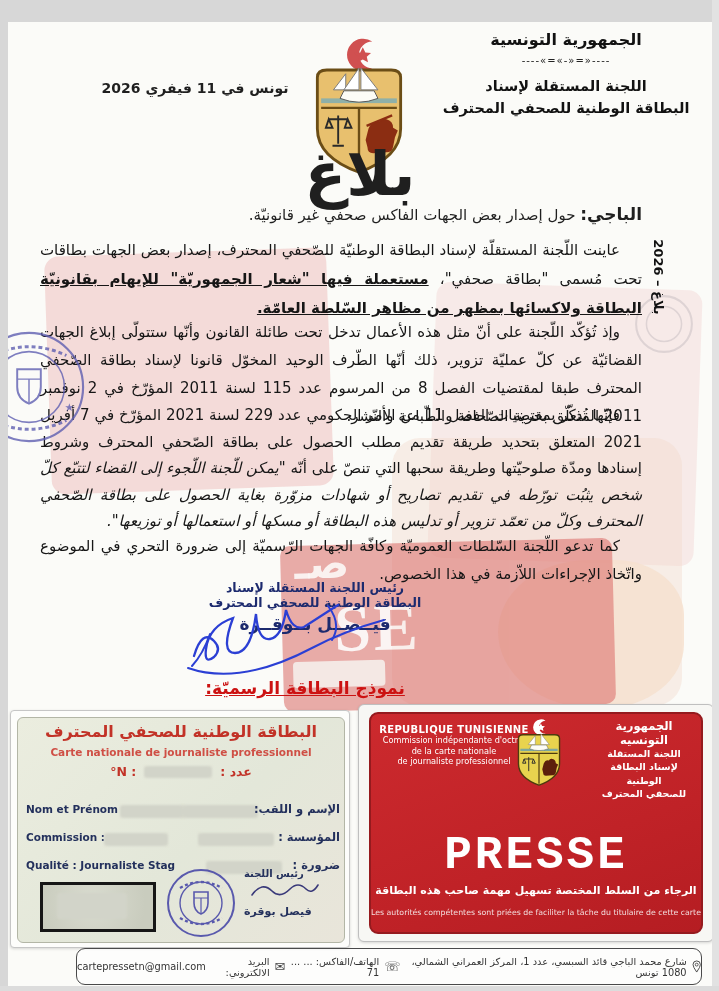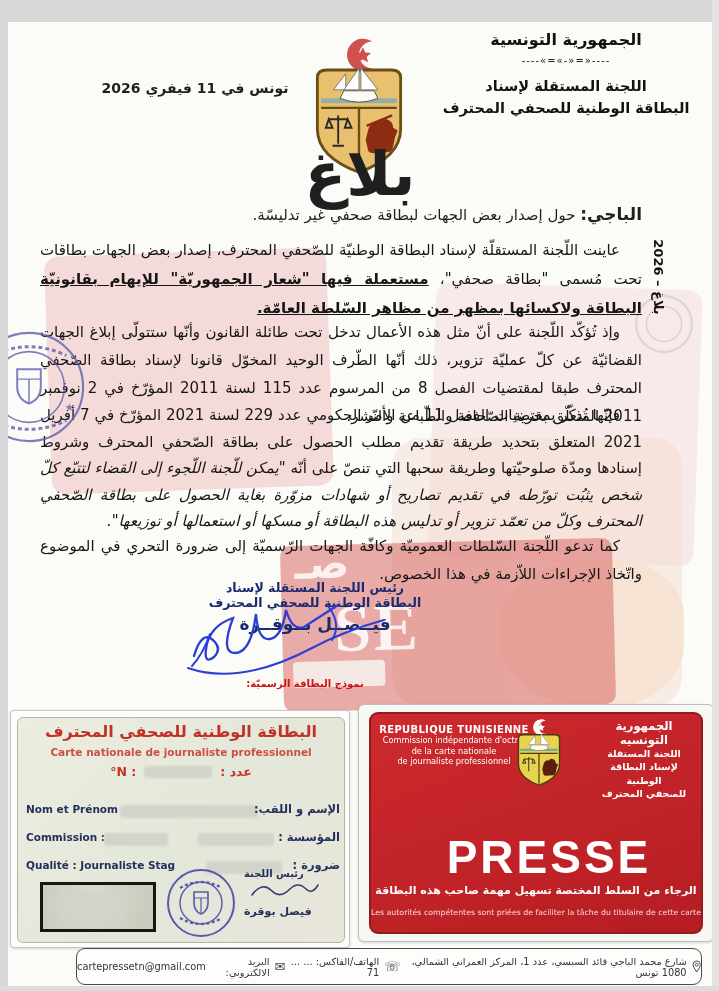--- a/index.html
+++ b/index.html
@@ -54,21 +54,21 @@
   .doc-stamp { left:-30px; top:328px; width:118px; height:118px; opacity:.78; }
   .faint-stamp { left:633px; top:293px; width:62px; height:62px; opacity:.15; }
 
   
   .sig-block { left:198px; top:580px; width:234px; text-align:center; direction:rtl; color:#1c2a6e; }
   .sig-l1 { font-size:12.5px; font-weight:bold; }
   .sig-l2 { font-size:12.5px; font-weight:bold; }
   .sig-name { font-size:17px; font-weight:bold; margin-top:4px; }
   .sig-ink { left:178px; top:592px; width:215px; height:90px; z-index:5; }
 
-  .card-model-heading { left:205px; top:678px; width:200px; text-align:center; direction:rtl; font-size:10px; font-weight:bold; color:#cc1212; }
+  .card-model-heading { left:205px; top:678px; width:200px; text-align:center; direction:rtl; font-size:17px; font-weight:bold; color:#cc1212; text-decoration:underline; }
 
   
   .wcard-frame { left:10px; top:710px; width:340px; height:238px; background:#fdfdfb; border:1px solid #c6c6c6; border-radius:4px; box-shadow:0 1px 3px rgba(0,0,0,.15); }
   .wcard { left:16px; top:716px; width:328px; height:226px; background:linear-gradient(135deg,#ebeddf 0%,#e3e7d9 55%,#e9e5da 100%); border:1px solid #b3b6a6; border-radius:6px; overflow:hidden; }
   .wcard-title-ar { left:0; top:4px; width:100%; text-align:center; font-size:16px; font-weight:bold; color:#c23227; direction:rtl; letter-spacing:.5px; }
   .wcard-title-fr { left:0; top:28px; width:100%; text-align:center; font-size:10.5px; font-weight:bold; color:#cf4f45; }
   .wcard-num { left:0; top:46px; width:100%; display:flex; direction:rtl; justify-content:center; align-items:center; gap:8px; color:#c23227; font-size:12.5px; font-weight:bold; }
   .blur-box { background:#d2d4c9; border-radius:3px; filter:blur(1.3px); }
   .wrow { left:0; width:100%; height:18px; }
   .wrow-fr { position:absolute; left:8px; top:1px; font-size:10.5px; font-weight:bold; color:#23305c; }
@@ -84,21 +84,21 @@
   .rcard-frame { left:358px; top:704px; width:356px; height:238px; background:#f7f7f4; border:1px solid #bfbfbf; border-radius:6px; box-shadow:0 1px 3px rgba(0,0,0,.15); }
   .rcard { left:10px; top:7px; width:334px; height:222px; background:linear-gradient(160deg,#cc2a2e 0%,#c02227 60%,#b51d22 100%); border:2px solid #951a1e; border-radius:9px; color:#fff; overflow:hidden; }
   .rcard-fr { left:4px; top:10px; width:158px; text-align:center; }
   .rcard-fr-1 { font-size:10px; font-weight:bold; letter-spacing:.3px; }
   .rcard-fr-s { font-size:8.2px; line-height:1.3; }
   .rcard-ar { right:4px; top:5px; width:106px; text-align:center; direction:rtl; }
   .rcard-ar-1 { font-size:11.5px; font-weight:bold; }
   .rcard-ar-s { font-size:9.5px; font-weight:bold; line-height:1.4; }
   .rcard-emblem { left:139px; top:3px; width:58px; height:70px; }
   .rcard-big-ar { left:0; top:64px; width:100%; text-align:center; font-size:42px; font-weight:bold; direction:rtl; }
-  .rcard-big-fr { left:0; top:116px; width:100%; text-align:center; font-family:Liberation Sans, sans-serif; font-size:46px; font-weight:bold; letter-spacing:3px;margin-left:13px; }
+  .rcard-big-fr { left:0; top:116px; width:100%; text-align:center; font-family:Liberation Mono, monospace; font-size:46px; font-weight:bold; letter-spacing:3px; }
   .rcard-note-ar { left:0; top:170px; width:100%; text-align:center; font-size:11px; font-weight:bold; direction:rtl; }
   .rcard-note-fr { left:0; top:194px; width:100%; text-align:center; font-size:7.8px; color:#f3dede; }
 
   
   .footer-box { left:76px; top:948px; width:626px; height:37px; border:1px solid #4a4a4a; border-radius:9px; background:rgba(255,255,255,.6); display:flex; direction:rtl; align-items:center; justify-content:center; gap:5px; font-size:9.8px; color:#333; }
   .footer-box .ic { font-size:13px; color:#444; line-height:1; }
   .pin-svg { width:11px; height:15px; }
 </style>
 </head>
 <body>
@@ -145,21 +145,21 @@
 
 <div class="abs faint-stamp">
   <svg viewBox="0 0 60 60" width="62" height="62">
     <circle cx="30" cy="30" r="27" fill="none" stroke="#556" stroke-width="2"></circle>
     <circle cx="30" cy="30" r="17" fill="none" stroke="#556" stroke-width="1.5"></circle>
   </svg>
 </div>
 
 <div class="abs subject">
   <span class="lbl">الباجي:</span>
-  <span>حول إصدار بعض الجهات لبطاقة صحفي غير تدليسّة.</span>
+  <span>حول إصدار بعض الجهات الفاكس صحفي غير قانونيّة.</span>
 </div>
 
 <p class="abs para p1"><span>عاينت اللّجنة المستقلّة لإسناد البطاقة الوطنيّة للصّحفي المحترف، إصدار بعض الجهات بطاقات تحت مُسمى "بطاقة صحفي"، </span><span class="u-bold">مستعملة فيها "شعار الجمهوريّة" للإيهام بقانونيّة البطاقة ولاكسائها بمظهر من مظاهر السّلطة العامّة.</span></p>
 
 <p class="abs para p2">وإذ تُؤكّد اللّجنة على أنّ مثل هذه الأعمال تدخل تحت طائلة القانون وأنّها ستتولّى إبلاغ الجهات القضائيّة عن كلّ عمليّة تزوير، ذلك أنّها الطّرف الوحيد المخوّل قانونا لإسناد بطاقة الصّحفي المحترف طبقا لمقتضيات الفصل 8 من المرسوم عدد 115 لسنة 2011 المؤرّخ في 2 نوفمبر 2011 المتعلّق بحرية الصّحافة والطّباعة والنّشر.</p>
 
 <p class="abs para p3"><span>فإنّها تُذكّر بمقتضيات الفصل 11 من الأمر الحكومي عدد 229 لسنة 2021 المؤرّخ في 7 أفريل 2021 المتعلق بتحديد طريقة تقديم مطلب الحصول على بطاقة الصّحفي المحترف وشروط إسنادها ومدّة صلوحيّتها وطريقة سحبها التي تنصّ على أنّه </span><span class="q-italic">"يمكن للّجنة اللّجوء إلى القضاء لتتبّع كلّ شخص يثبُت تورّطه في تقديم تصاريح أو شهادات مزوّرة بغاية الحصول على بطاقة الصّحفي المحترف وكلّ من تعمّد تزوير أو تدليس هذه البطاقة أو مسكها أو استعمالها أو توزيعها".</span></p>
 
 <p class="abs para p4">كما تدعو اللّجنة السّلطات العموميّة وكافّة الجهات الرّسميّة إلى ضرورة التحري في الموضوع واتّخاذ الإجراءات اللاّزمة في هذا الخصوص.</p>
 

